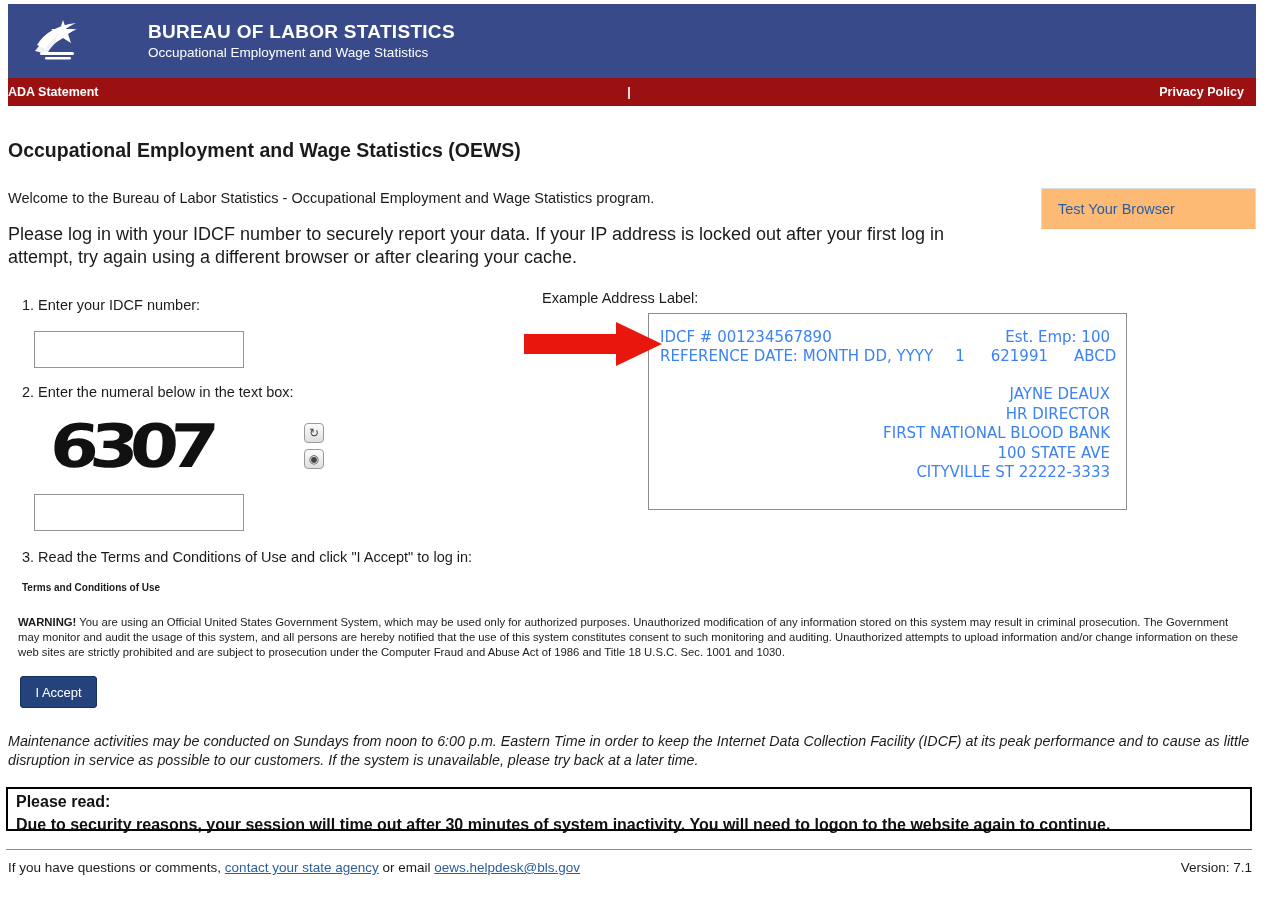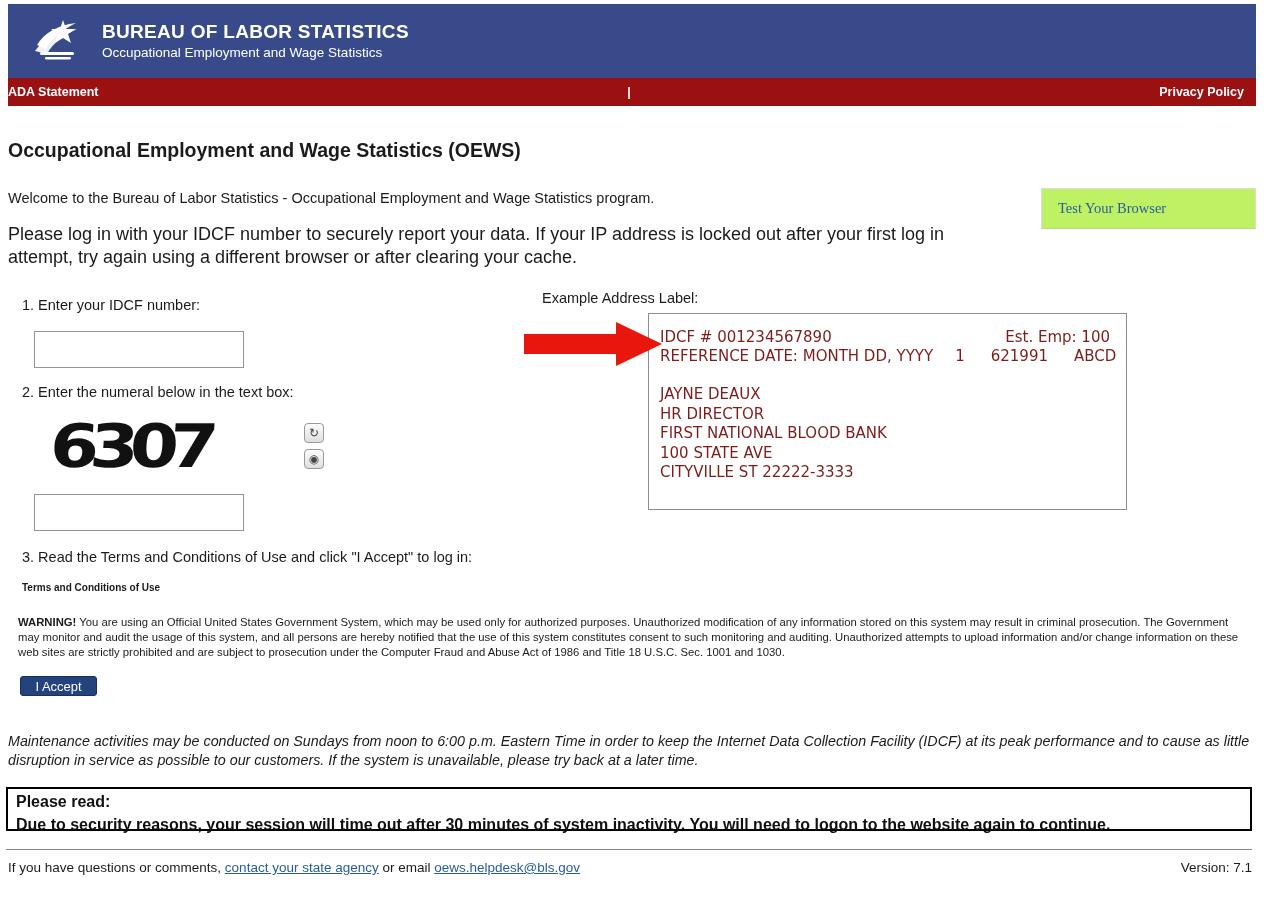--- a/index.html
+++ b/index.html
@@ -22,21 +22,21 @@
   
   .header {
     position: absolute;
     left: 8px; top: 4px;
     width: 1248px; height: 74px;
     background: #37447e;
     background: #394a8a;
     display: flex;
     align-items: center;
   }
-  .header-inner { display: flex; align-items: center; padding-left: 24px; }
+  .header-inner { display: flex; align-items: center; padding-left: 24px; gap: 46px; }
   .bls-logo {
     width: 54px; height: 52px;
     margin-right: 16px;
     position: relative;
     flex: 0 0 auto;
   }
   .bls-logo svg { display: block; }
   .header-text { color: #ffffff; line-height: 1.15; }
   .header-title {
     font-size: 19px;
@@ -97,27 +97,26 @@
     font-size: 18px;
     color: #1b1b1b;
     line-height: 1.28;
   }
 
   
   .test-browser {
     position: absolute;
     left: 1041px; top: 188px;
     width: 215px; height: 41px;
-    background: #bef264;
+    background: #fdba74;
     border: 1px solid #dcdcdc;
     border-bottom: 1px dotted #bbbbbb;
     display: flex;
     align-items: center;
     padding-left: 16px;
-    font-family: Liberation Serif, serif;
   }
   .test-browser a {
     color: #2a5d9f;
     font-size: 14.5px;
     text-decoration: none;
   }
 
   
   .step1-label {
     position: absolute;
@@ -208,21 +207,21 @@
     left: 18px; top: 615px;
     width: 1222px;
     font-size: 11.3px;
     line-height: 1.32;
     color: #1b1b1b;
   }
   .terms-body b { font-weight: bold; }
   .accept-btn {
     position: absolute;
     left: 20px; top: 676px;
-    width: 77px; height: 20px;
+    width: 77px; height: 32px;
     background: #1f3f77;
     background: #24427c;
     color: #ffffff;
     border: 1px solid #16305e;
     border-radius: 3px;
     font-size: 13px;
     font-family: "Liberation Sans", sans-serif;
     cursor: pointer;
   }
 
@@ -235,21 +234,22 @@
   }
   .addr-box {
     position: absolute;
     left: 648px; top: 313px;
     width: 479px; height: 197px;
     border: 1px solid #8d8d8d;
     background: #ffffff;
     padding: 14px 16px 0 11px;
     font-family: "DejaVu Sans", sans-serif;
     font-size: 15px;
-    color: #7f1d1d;
+    color: #3b82f6;
+    text-align: right;
   }
   .addr-row1 {
     display: flex;
     justify-content: space-between;
     align-items: baseline;
   }
   .addr-row2 {
     display: flex;
     align-items: baseline;
     margin-top: 1px;

